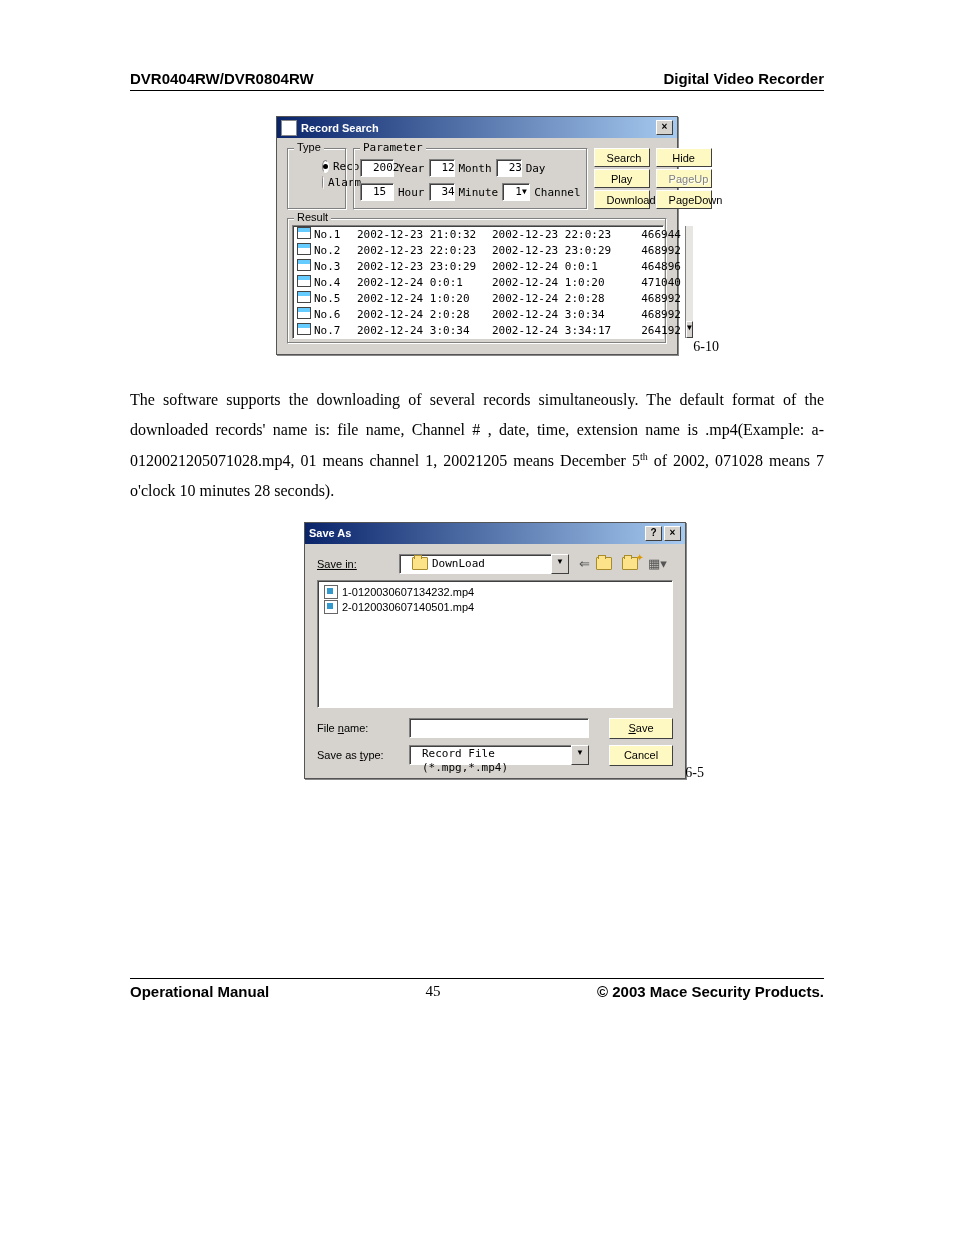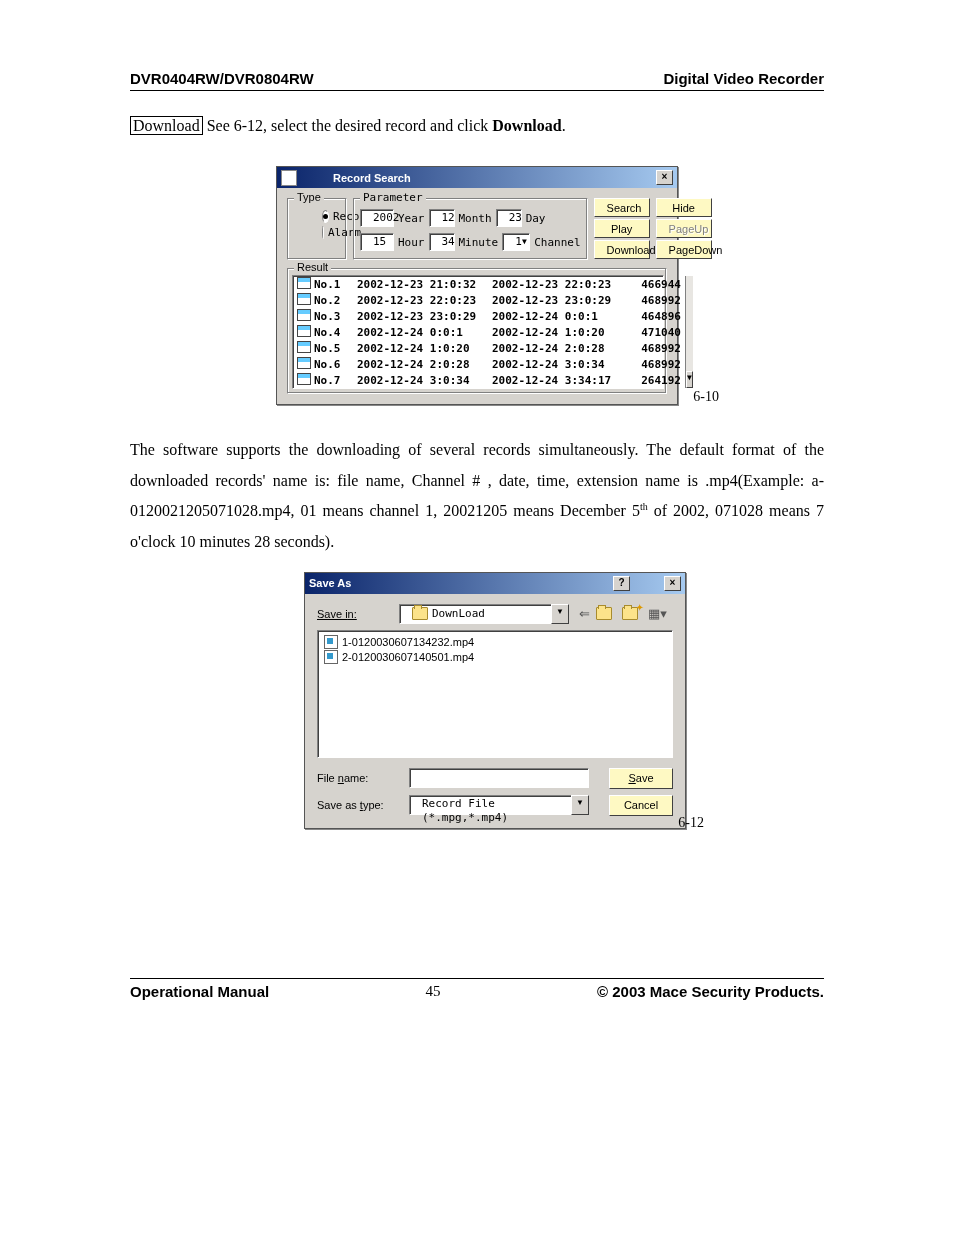--- a/index.html
+++ b/index.html
@@ -56,21 +56,20 @@
     box-shadow: 1px 1px 0 #888;
   }
   .titlebar {
     background: linear-gradient(to right, #0a246a, #a6caf0);
     color: #fff;
     font-weight: bold;
     padding: 2px 4px;
     display: flex;
     align-items: center;
     height: 17px;
-    gap: 32px;
   }
   .titlebar .spacer { flex: 1; }
   .tb-btn {
     width: 15px; height: 13px;
     background: #d6d3ce;
     border-top: 1px solid #fff;
     border-left: 1px solid #fff;
     border-right: 1px solid #404040;
     border-bottom: 1px solid #404040;
     color: #000;
@@ -192,21 +191,20 @@
   .col-no { width: 60px;}
   .col-st { width: 135px;}
   .col-sp { width: 135px;}
   .col-sz { width: 62px; text-align: right;}
   .col-scroll { width: 15px; padding:0 !important; text-align:center;}
   .res-body { }
   .res-row {
     display: flex;
     height: 16px;
     align-items: center;
-    font-weight: bold;
   }
   .res-row > div {
     padding: 0 4px;
     box-sizing: border-box;
     white-space: nowrap;
     overflow: hidden;
   }
   .dvd-ico {
     display:inline-block;
     width:12px;height:10px;
@@ -292,23 +290,20 @@
 </style>
 </head>
 <body>
 
 <div class="page">
   <div class="header-line">
     <span>DVR0404RW/DVR0804RW</span>
     <span>Digital Video Recorder</span>
   </div>
 
-  <div class="body-text">
-    <span class="boxed">Download</span><span> See 6-12, select the desired record and click </span><b>Download</b><span>.</span>
-  </div>
 
   <div class="fig-wrap">
     <div class="win-dialog" style="width:400px;">
       <div class="titlebar">
         <span style="width:14px;height:14px;background:#fff;border:1px solid #888;margin-right:4px;display:inline-block;"></span>
         <span>Record Search</span>
         <span class="spacer"></span>
         <span class="tb-btn">×</span>
       </div>
       <div class="dlg-body">
@@ -462,21 +457,21 @@
         <div class="form-row">
           <span class="lbl">Save as <u>t</u>ype:</span>
           <div class="combo" style="flex:1;">
             <span class="input-sunk" style="width:100%;">Record File (*.mpg,*.mp4)</span>
             <span class="combo-btn">▼</span>
           </div>
           <span class="btn">Cancel</span>
         </div>
       </div>
     </div>
-    <span class="fig-label" style="right:120px;bottom:-2px;">6-12</span>
+    <span class="fig-label" style="right:120px;bottom:-2px;">6-5</span>
   </div>
 
   <div class="footer">
     <b>Operational Manual</b>
     <span class="pg">45</span>
     <b>© 2003 Mace Security Products.</b>
   </div>
 </div>
 
 </body></html>

